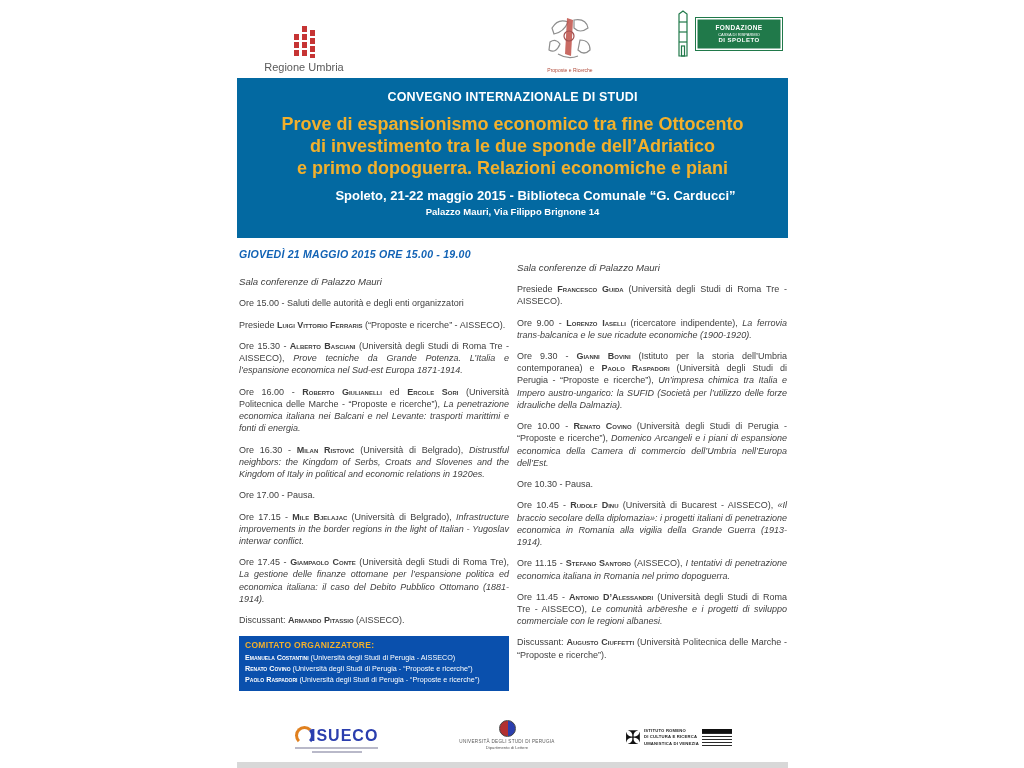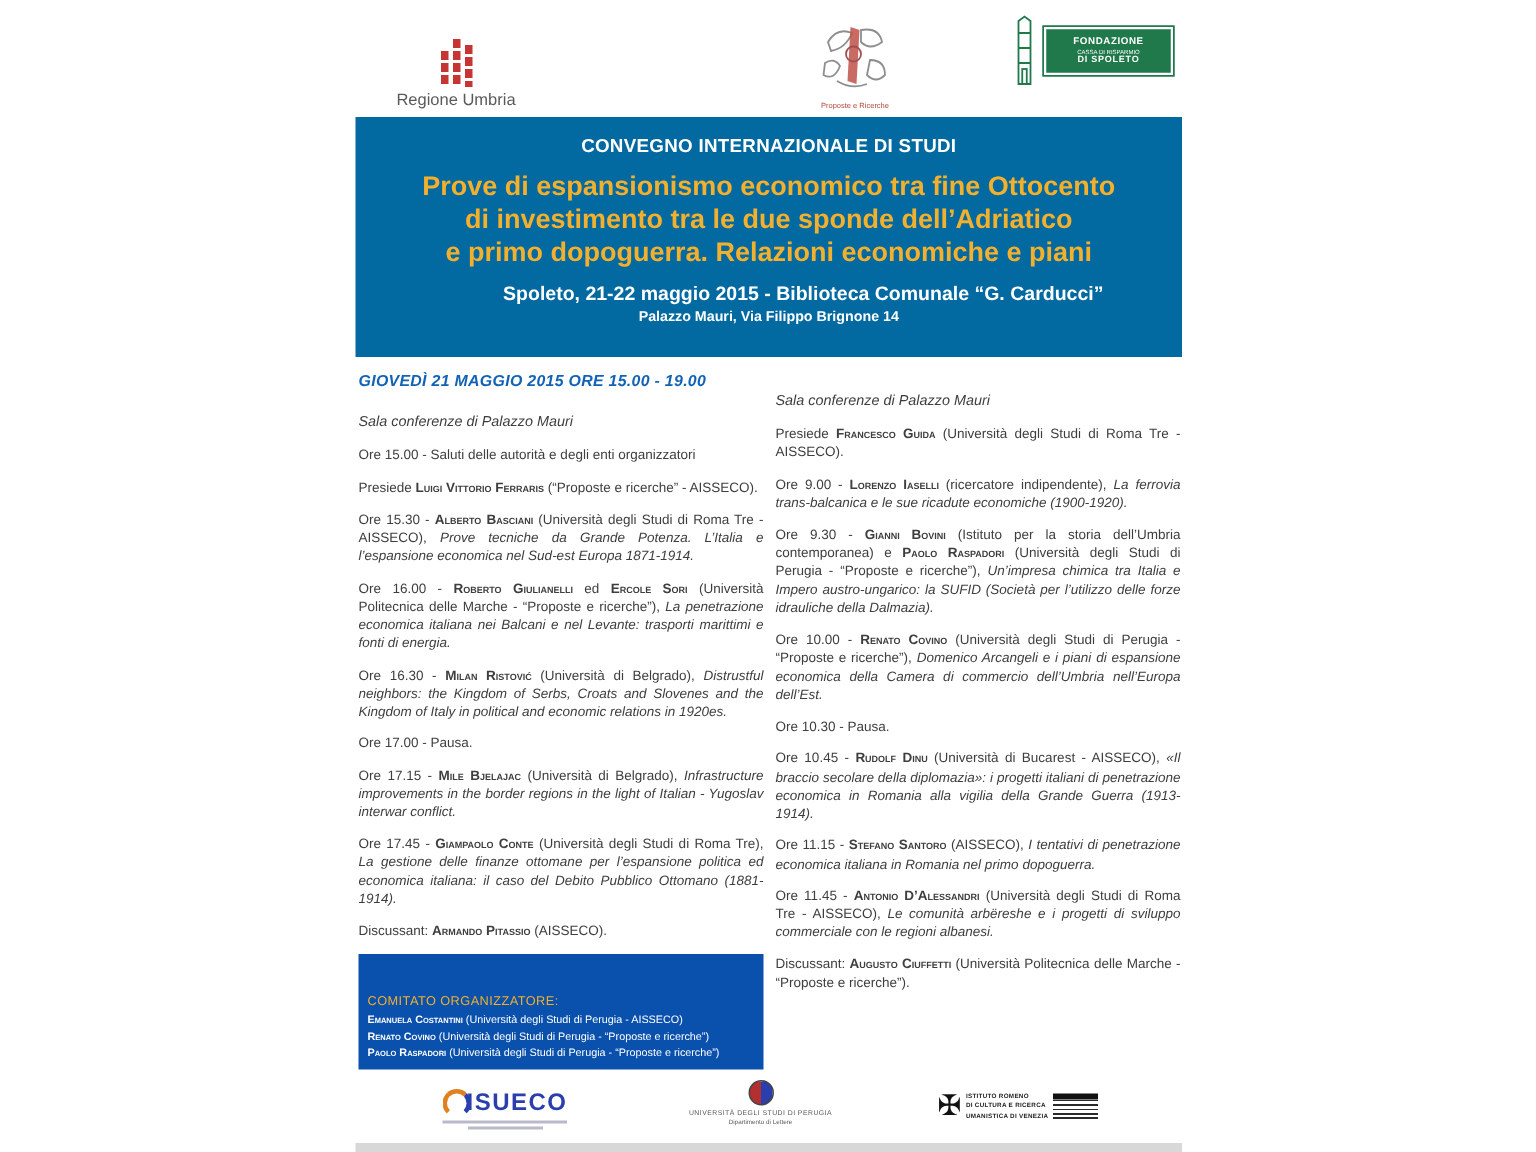--- a/index.html
+++ b/index.html
@@ -48,21 +48,21 @@
   .col{width:270px;font-size:9px;line-height:1.36;color:#3e3e3e;text-align:justify;}
   .col-header{color:#1263b5;font-weight:bold;font-size:10.6px;letter-spacing:0.2px;text-align:left;font-style:italic;}
   .col-sub{font-style:italic;font-size:9.6px;margin-top:14px;text-align:left;}
   .entry{margin-top:9px;}
   .seg-plain{}
   .seg-name{font-weight:bold;font-variant:small-caps;}
   .seg-italic{font-style:italic;}
 
   
   .comitato{margin-top:10px;background:#0a50ad;padding:4px 6px 6px;text-align:left;}
-  .comitato-header{color:#f2b02c;font-weight:normal;font-size:8.5px;letter-spacing:0.3px;margin-top:22px;}
+  .comitato-header{color:#f2b02c;font-weight:bold;font-size:8.5px;letter-spacing:0.3px;}
   .comitato-member{color:#ffffff;font-size:7.2px;line-height:1.55;}
 
   
   .logos-bottom{position:absolute;left:0;top:720px;width:551px;height:42px;}
   .logo-isueco{position:absolute;left:58px;top:6px;text-align:center;}
   .isueco-row{display:flex;align-items:center;justify-content:center;}
   .isueco-c{width:13px;height:13px;border-radius:50%;border:3.5px solid #e0801f;
     border-right-color:#2b3eae;border-bottom-color:transparent;margin-right:-3px;}
   .isueco-text{font-size:16px;font-weight:bold;color:#2b3eae;letter-spacing:1px;}
   .isueco-sub{height:2px;background:#b9b9c9;margin-top:2px;}

